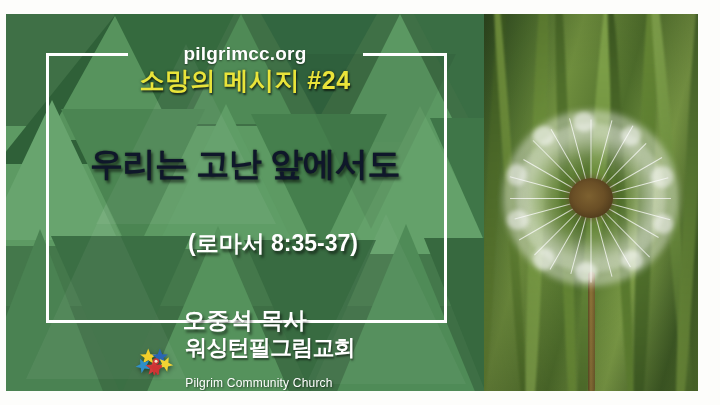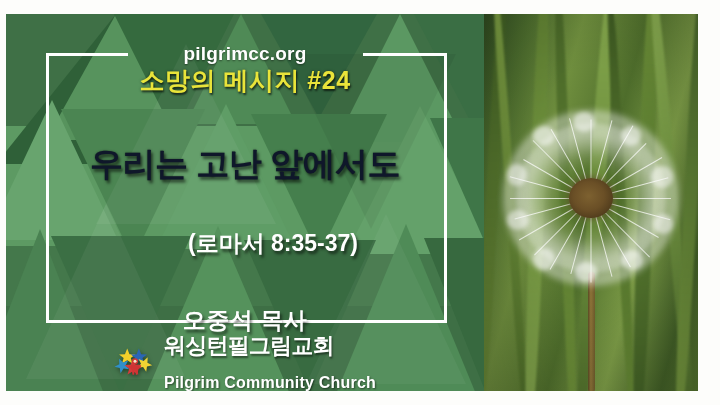--- a/index.html
+++ b/index.html
@@ -237,22 +237,22 @@
     gap: 16px;
   }
   #logo-ko {
     font-size: 22px;
     font-weight: 700;
     color: #ffffff;
     letter-spacing: -0.8px;
     text-shadow: 1px 2px 2px rgba(0,0,0,.5);
   }
   #logo-en {
-    font-size: 16px;
-    font-weight: 700;
+    font-size: 12px;
+    font-weight: 400;
     color: #ffffff;
     letter-spacing: .2px;
     margin-top: 2px;
     text-shadow: 1px 1px 2px rgba(0,0,0,.5);
   }
 </style>
 </head>
 <body>
 
 <div id="stage">

